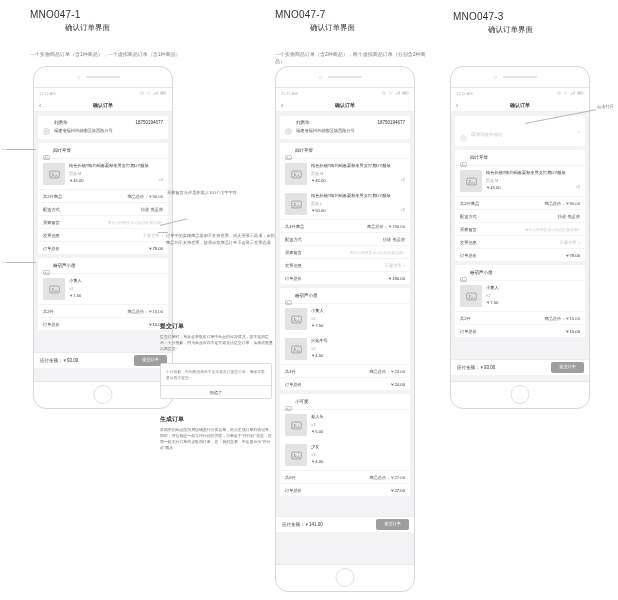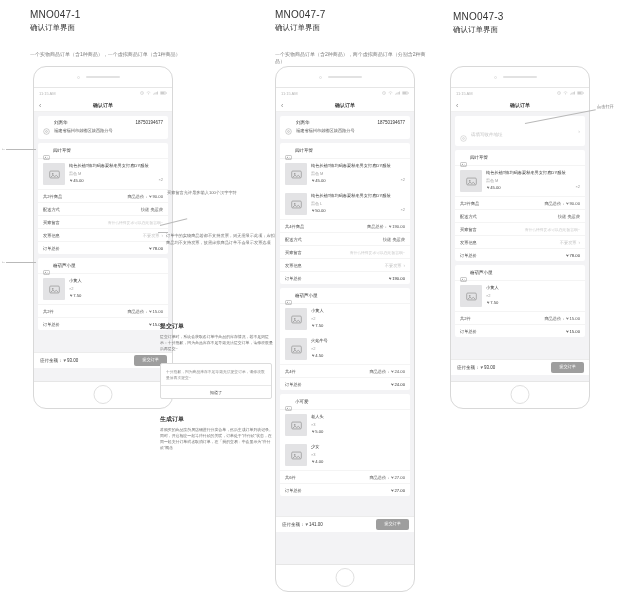--- a/index.html
+++ b/index.html
@@ -14,21 +14,21 @@
   .col { position: absolute; top: 0; }
   #col1 { left: 30px; width: 250px; }
   #col2 { left: 275px; width: 175px; }
   #col3 { left: 450px; width: 168px; }
 
   .spec-id {
     font-size: 10px; color: #333; letter-spacing: .2px;
     line-height: 10px;
   }
   .spec-title {
-    font-size: 7.5px; color: #333; line-height: 11px; margin-top: 1px;
+    font-size: 7.5px; color: #333; line-height: 11px; margin-top: 1px; margin-left: 35px;
   }
   .spec-desc {
     font-size: 5px; color: #7a7a7a; line-height: 7px;
     margin-top: 11px; width: 160px;
   }
 
   
   .phone {
     position: relative;
     border: 1px solid #d8d8d8;

